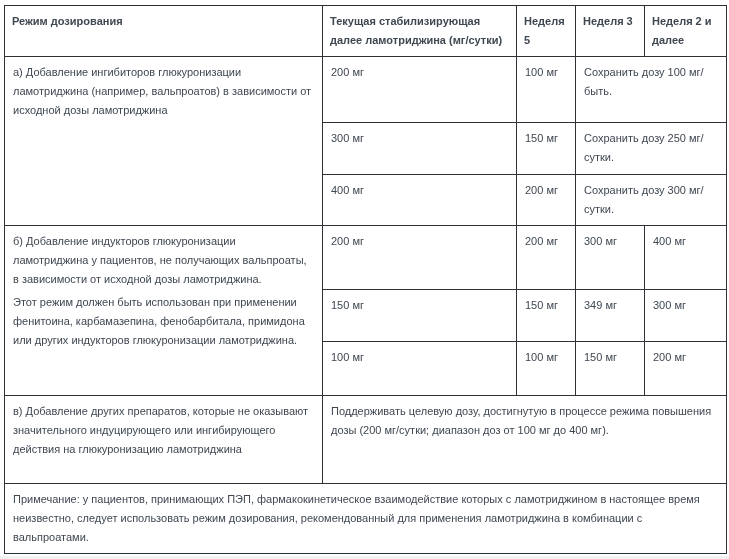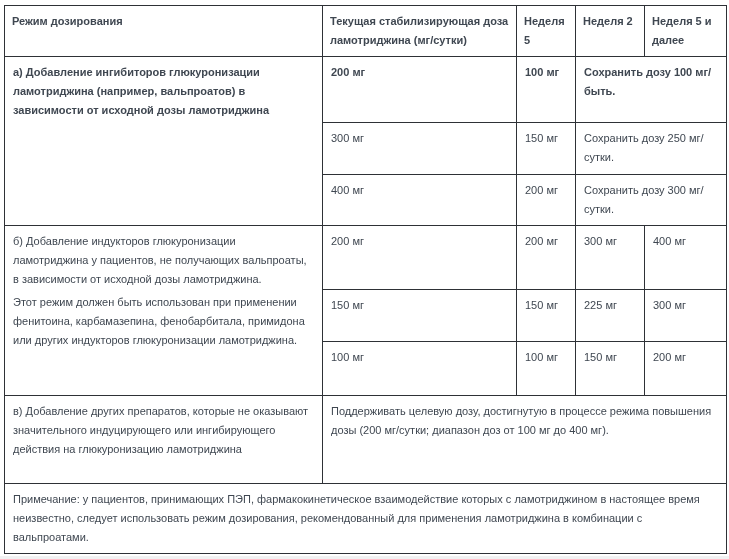--- a/index.html
+++ b/index.html
@@ -39,21 +39,21 @@
     font-weight: bold;
     padding: 6px 7px;
   }
   table.dosing p {
     margin: 0;
   }
   table.dosing p + p {
     margin-top: 4px;
   }
   tr.r-head  { height: 49px; }
-  tr.r-a1    { height: 66px; font-weight: bold; }
+  tr.r-a1    { height: 66px; }
   tr.r-a2    { height: 52px; }
   tr.r-a3    { height: 50px; }
   tr.r-b1    { height: 64px; }
   tr.r-b2    { height: 52px; }
   tr.r-b3    { height: 54px; }
   tr.r-c     { height: 88px; }
   tr.r-note  { height: 69px; }
   .bottom-strip {
     position: absolute;
     left: 0;
@@ -73,24 +73,24 @@
       <col style="width:318px">
       <col style="width:194px">
       <col style="width:59px">
       <col style="width:69px">
       <col style="width:82px">
     </colgroup>
 
     <thead>
       <tr class="r-head">
         <th>Режим дозирования</th>
-        <th>Текущая стабилизирующая доза ламотриджина (мг/сутки)</th>
+        <th>Текущая стабилизирующая далее ламотриджина (мг/сутки)</th>
         <th>Неделя 5</th>
-        <th>Неделя 2</th>
-        <th>Неделя 5 и далее</th>
+        <th>Неделя 3</th>
+        <th>Неделя 2 и далее</th>
       </tr>
     </thead>
 
     <tbody>
 
       <tr class="r-a1">
         <td rowspan="3">а) Добавление ингибиторов глюкуронизации ламотриджина (например, вальпроатов) в зависимости от исходной дозы ламотриджина</td>
         <td>200 мг</td>
         <td>100 мг</td>
         <td colspan="2">Сохранить дозу 100 мг/быть.</td>
@@ -112,21 +112,21 @@
           <p>Этот режим должен быть использован при применении фенитоина, карбамазепина, фенобарбитала, примидона или других индукторов глюкуронизации ламотриджина.</p>
         </td>
         <td>200 мг</td>
         <td>200 мг</td>
         <td>300 мг</td>
         <td>400 мг</td>
       </tr>
       <tr class="r-b2">
         <td>150 мг</td>
         <td>150 мг</td>
-        <td>225 мг</td>
+        <td>349 мг</td>
         <td>300 мг</td>
       </tr>
       <tr class="r-b3">
         <td>100 мг</td>
         <td>100 мг</td>
         <td>150 мг</td>
         <td>200 мг</td>
       </tr>
 
       <tr class="r-c">

